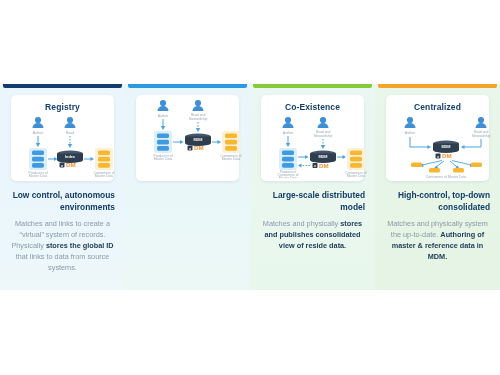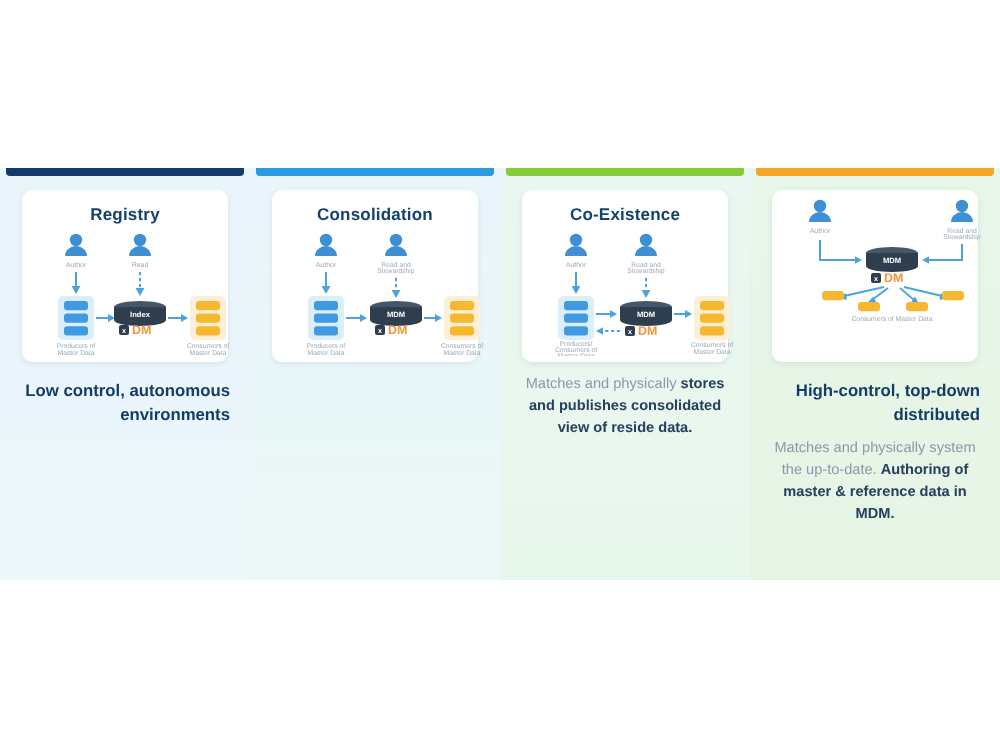--- a/index.html
+++ b/index.html
@@ -129,26 +129,26 @@
           <text x="55" y="55.2" font-family="Liberation Sans, sans-serif" font-size="6.2" fill="#f2933a" font-weight="bold">DM</text>
 
           <text x="27" y="62" font-family="Liberation Sans, sans-serif" font-size="3.4" fill="#9aa9b8" text-anchor="middle">Producers of</text>
           <text x="27" y="65.4" font-family="Liberation Sans, sans-serif" font-size="3.4" fill="#9aa9b8" text-anchor="middle">Master Data</text>
           <text x="93" y="62" font-family="Liberation Sans, sans-serif" font-size="3.4" fill="#9aa9b8" text-anchor="middle">Consumers of</text>
           <text x="93" y="65.4" font-family="Liberation Sans, sans-serif" font-size="3.4" fill="#9aa9b8" text-anchor="middle">Master Data</text>
         </svg>
       </div>
     </div>
     <div class="headline">Low control, autonomous environments</div>
+    <div class="body"><span>Matches and links to create a “virtual” system of records. Physically </span><b>stores the global ID</b><span> that links to data from source systems.</span></div>
   </div>
 
   <div class="card card-2">
     <div class="accent" style="background:#2a9ae1"></div>
     <div class="panel">
-      <div class="ptitle">Consolidation</div>
       <div class="diagram">
         <svg width="125" height="66" viewBox="0 0 125 66">
           <g>
             <circle cx="27" cy="8" r="3.1" fill="#3f8fd4"></circle>
             <path d="M21.5 16 a5.5 5 0 0 1 11 0 z" fill="#3f8fd4"></path>
           </g>
           <text x="27" y="21.5" font-family="Liberation Sans, sans-serif" font-size="3.5" fill="#9aa9b8" text-anchor="middle">Author</text>
           <g>
             <circle cx="62" cy="8" r="3.1" fill="#3f8fd4"></circle>
             <path d="M56.5 16 a5.5 5 0 0 1 11 0 z" fill="#3f8fd4"></path>
@@ -231,26 +231,28 @@
           <text x="54" y="55.1" font-family="Liberation Sans, sans-serif" font-size="3.6" fill="#ffffff" text-anchor="middle" font-weight="bold">x</text>
           <text x="58" y="55.7" font-family="Liberation Sans, sans-serif" font-size="6.2" fill="#f2933a" font-weight="bold">DM</text>
           <text x="27" y="61" font-family="Liberation Sans, sans-serif" font-size="3.4" fill="#9aa9b8" text-anchor="middle">Producers/</text>
           <text x="27" y="64" font-family="Liberation Sans, sans-serif" font-size="3.4" fill="#9aa9b8" text-anchor="middle">Consumers of</text>
           <text x="27" y="67" font-family="Liberation Sans, sans-serif" font-size="3.4" fill="#9aa9b8" text-anchor="middle">Master Data</text>
           <text x="95" y="61.5" font-family="Liberation Sans, sans-serif" font-size="3.4" fill="#9aa9b8" text-anchor="middle">Consumers of</text>
           <text x="95" y="64.9" font-family="Liberation Sans, sans-serif" font-size="3.4" fill="#9aa9b8" text-anchor="middle">Master Data</text>
         </svg>
       </div>
     </div>
+    <div class="headline">Large-scale distributed model</div>
     <div class="body"><span>Matches and physically </span><b>stores and publishes consolidated view of reside data.</b></div>
   </div>
 
   <div class="card card-4">
     <div class="accent" style="background:#f5a427"></div>
     <div class="panel">
+      <div class="ptitle">Centralized</div>
       <div class="diagram">
         <svg width="122" height="66" viewBox="0 0 122 66">
           <g>
             <circle cx="24" cy="8" r="3.1" fill="#3f8fd4"></circle>
             <path d="M18.5 16 a5.5 5 0 0 1 11 0 z" fill="#3f8fd4"></path>
           </g>
           <text x="24" y="21.5" font-family="Liberation Sans, sans-serif" font-size="3.5" fill="#9aa9b8" text-anchor="middle">Author</text>
           <g>
             <circle cx="95" cy="8" r="3.1" fill="#3f8fd4"></circle>
             <path d="M89.5 16 a5.5 5 0 0 1 11 0 z" fill="#3f8fd4"></path>
@@ -285,17 +287,17 @@
           <g>
             <rect x="25" y="50.5" width="11" height="4.6" rx="1.7" fill="#f7b731"></rect>
             <rect x="43" y="56" width="11" height="4.6" rx="1.7" fill="#f7b731"></rect>
             <rect x="67" y="56" width="11" height="4.6" rx="1.7" fill="#f7b731"></rect>
             <rect x="85" y="50.5" width="11" height="4.6" rx="1.7" fill="#f7b731"></rect>
           </g>
           <text x="60" y="65.5" font-family="Liberation Sans, sans-serif" font-size="3.4" fill="#9aa9b8" text-anchor="middle">Consumers of Master Data</text>
         </svg>
       </div>
     </div>
-    <div class="headline">High-control, top-down distributed</div>
+    <div class="headline">High-control, top-down consolidated</div>
     <div class="body"><span>Matches and physically system the up-to-date. </span><b>Authoring of master &amp; reference data in MDM.</b></div>
   </div>
 
 </div>
 
 </body></html>

